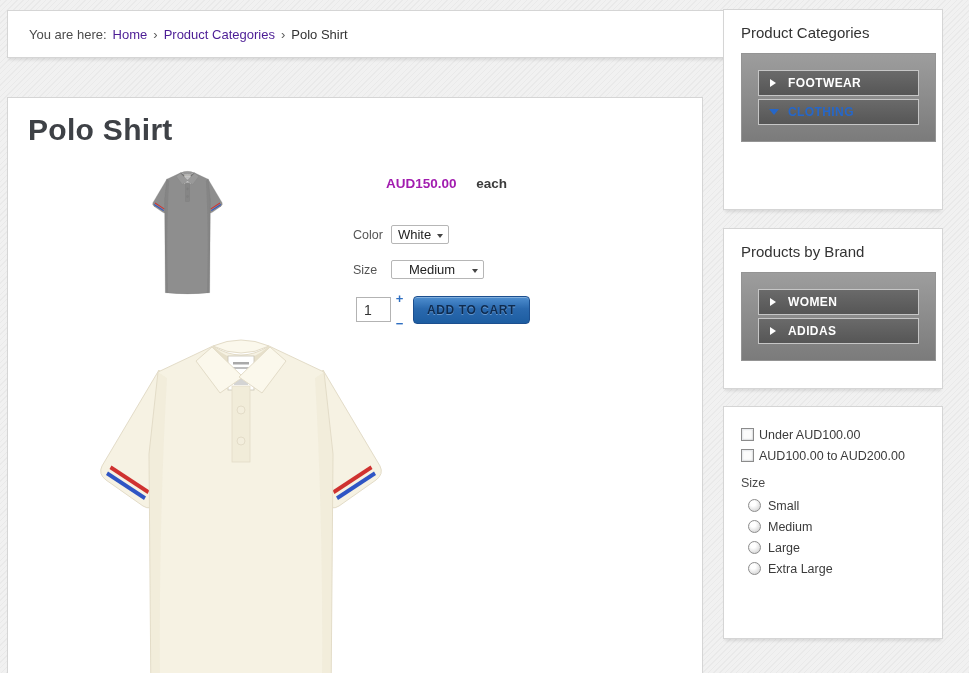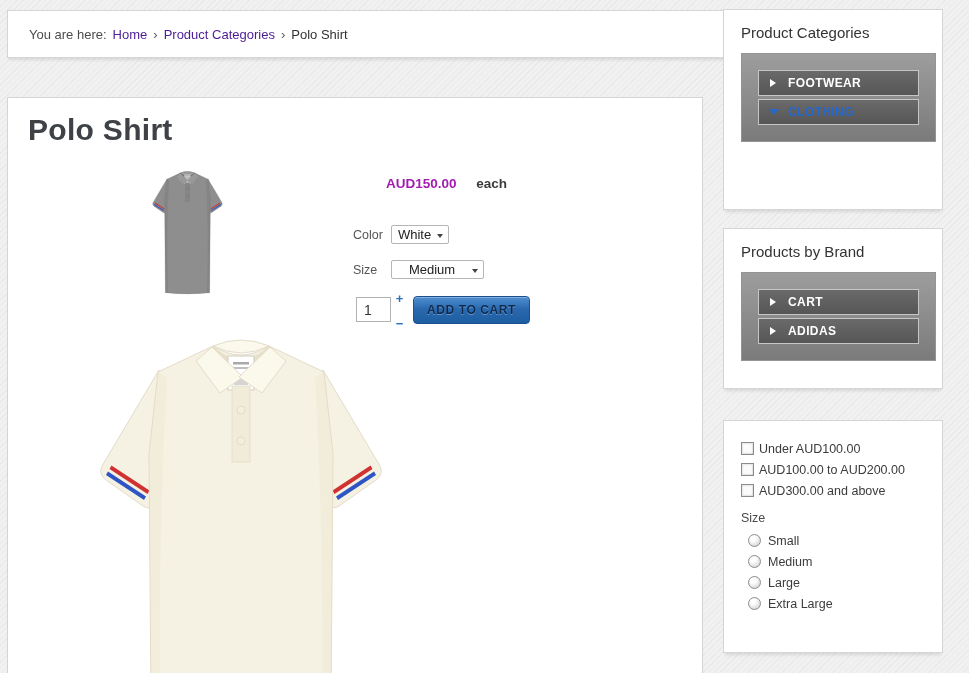--- a/index.html
+++ b/index.html
@@ -52,21 +52,21 @@
            box-shadow:inset 0 1px 0 rgba(255,255,255,.3);
            font-family:inherit;cursor:pointer;}
   .thumb{position:absolute;left:131px;top:72px;width:97px;height:125px;cursor:pointer;}
   .main-img{position:absolute;left:38px;top:238px;width:390px;height:500px;}
   .shirt{display:block;width:100%;height:100%;}
   .shirt-thumb{--body:#8e8e8e;--outline:#7b7b7b;--shade:#6f6f6f;--collar:#999999;--placket:#868686;--button:#808080;--label:#cbcbcb;}
   .shirt-main{--body:#f6f2e3;--outline:#e3dcc8;--shade:#e7e0ca;--collar:#fbf8ec;--placket:#f1ecd9;--button:#f3eedd;--label:#ffffff;}
   
   .cat-card{left:723px;top:9px;width:220px;height:201px;}
   .brand-card{left:723px;top:228px;width:220px;height:161px;}
-  .filter-card{left:723px;top:420px;width:220px;height:233px;}
+  .filter-card{left:723px;top:406px;width:220px;height:233px;}
   .side-heading{position:absolute;left:17px;top:14px;margin:0;font-size:15px;font-weight:normal;color:#333;}
   .menu{position:absolute;left:17px;top:43px;width:195px;box-sizing:border-box;padding:16px;
         background:linear-gradient(#9d9d9d,#7b7b7b);border:1px solid #949494;}
   .mbox{border:1px solid #c6c6c6;margin-bottom:3px;}
   .mbox:last-child{margin-bottom:0;}
   .mrow{height:24px;display:flex;align-items:center;cursor:pointer;
         background:linear-gradient(#6a6a6a,#565656);
         color:#fff;font-weight:bold;font-size:12px;letter-spacing:.4px;}
   .mrow.active{color:#2667c9;}
   .tri-right{width:0;height:0;border-left:6px solid #fff;border-top:4px solid transparent;border-bottom:4px solid transparent;margin:0 12px 0 11px;}
@@ -191,21 +191,21 @@
       </div>
     </div>
   </section>
 
   <section class="card brand-card">
     <h2 class="side-heading">Products by Brand</h2>
     <div class="menu">
       <div class="mbox">
         <div class="mrow">
           <span class="tri-right"></span>
-          <span>CART</span>
+          <span>WOMEN</span>
         </div>
       </div>
       <div class="mbox">
         <div class="mrow">
           <span class="tri-right"></span>
           <span>ADIDAS</span>
         </div>
       </div>
     </div>
   </section>
@@ -213,24 +213,20 @@
   <section class="card filter-card">
     <div class="filter-body">
       <div class="f-row">
         <span class="cb"></span>
         <span>Under AUD100.00</span>
       </div>
       <div class="f-row">
         <span class="cb"></span>
         <span>AUD100.00 to AUD200.00</span>
       </div>
-      <div class="f-row">
-        <span class="cb"></span>
-        <span>AUD300.00 and above</span>
-      </div>
 
       <div class="size-label">Size</div>
 
       <div class="radio-group">
         <div class="f-row">
           <span class="rb"></span>
           <span>Small</span>
         </div>
         <div class="f-row">
           <span class="rb"></span>

